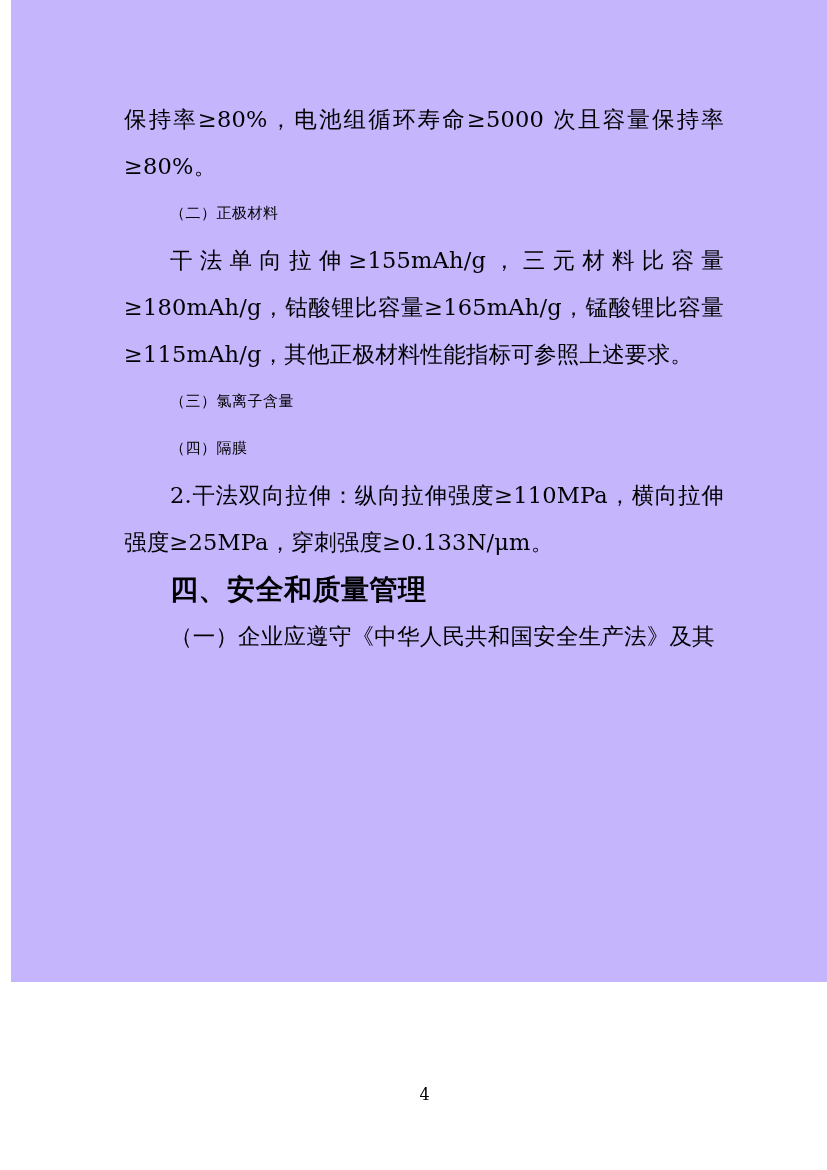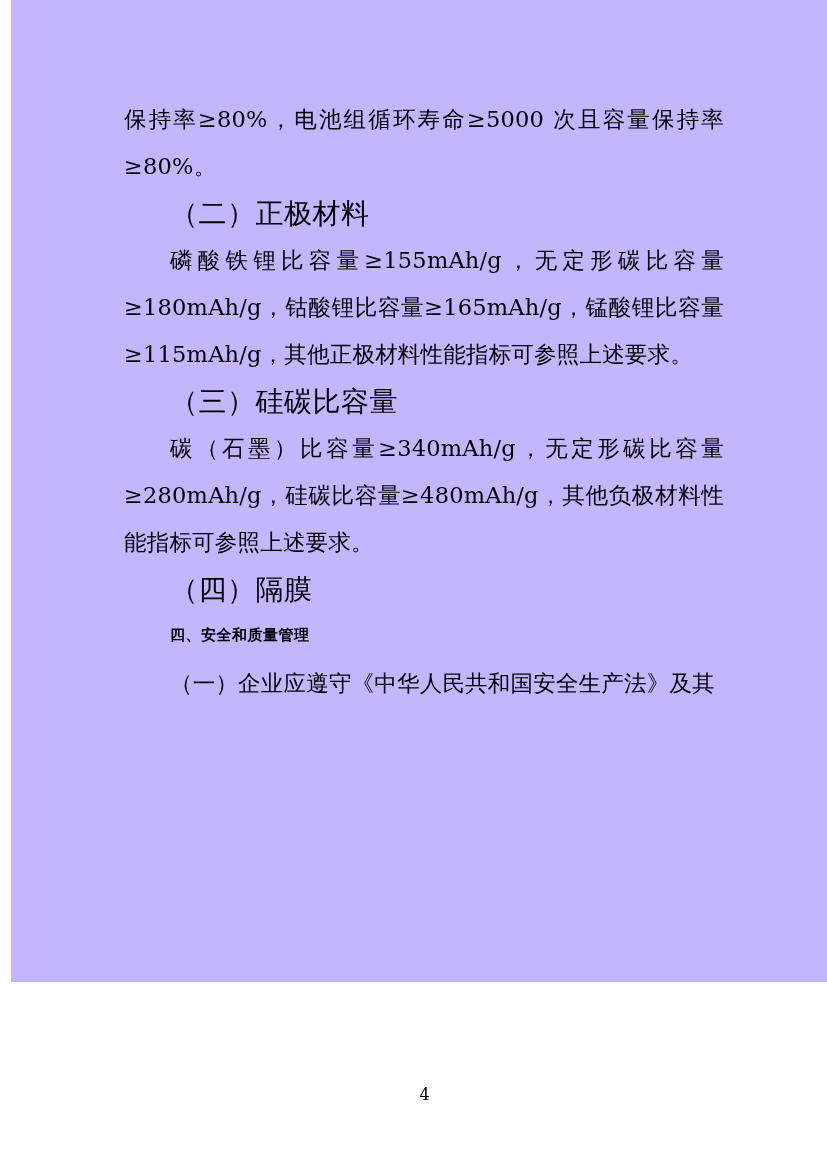--- a/index.html
+++ b/index.html
@@ -34,30 +34,30 @@
     line-height: 47px;
     text-align: justify;
     text-justify: inter-ideograph;
     margin: 0;
     letter-spacing: 0.2px;
   }
   .indent {
     text-indent: 46px;
   }
   .heading {
-    font-size: 15px;
+    font-size: 28px;
     line-height: 47px;
     margin: 0;
     text-indent: 46px;
-    font-family: Liberation Mono, monospace;
+    font-family: Liberation Sans, sans-serif;
     font-weight: bold;
     letter-spacing: 0.5px;
   }
   .subheading {
-    font-size: 28px;
+    font-size: 15px;
     line-height: 47px;
     margin: 0;
     text-indent: 46px;
     font-family: "DejaVu Sans", "Liberation Sans", sans-serif;
     font-weight: normal;
     letter-spacing: 0.5px;
   }
   .page-number {
     position: absolute;
     left: 0;
@@ -68,21 +68,21 @@
     font-family: "DejaVu Serif", "Liberation Serif", serif;
   }
 </style>
 </head>
 <body>
 
 <div class="page">
   <div class="content">
     <p class="para">保持率≥80%，电池组循环寿命≥5000 次且容量保持率≥80%。</p>
     <p class="subheading">（二）正极材料</p>
-    <p class="para indent">磷酸铁锂比容量≥155mAh/g，无定形碳比容量≥180mAh/g，钴酸锂比容量≥165mAh/g，锰酸锂比容量≥115mAh/g，其他正极材料性能指标可参照上述要求。</p>
-    <p class="subheading">（三）硅碳比容量</p>
-    <p class="para indent">碳（石墨）比容量≥340mAh/g，无定形碳比容量≥280mAh/g，硅碳比容量≥480mAh/g，其他负极材料性能指标可参照上述要求。</p>
+    <p class="para indent">干法单向拉伸≥155mAh/g，三元材料比容量≥180mAh/g，钴酸锂比容量≥165mAh/g，锰酸锂比容量≥115mAh/g，其他正极材料性能指标可参照上述要求。</p>
+    <p class="subheading">（三）氯离子含量</p>
     <p class="subheading">（四）隔膜</p>
+    <p class="para indent">2.干法双向拉伸：纵向拉伸强度≥110MPa，横向拉伸强度≥25MPa，穿刺强度≥0.133N/μm。</p>
     <p class="heading">四、安全和质量管理</p>
     <p class="para indent">（一）企业应遵守《中华人民共和国安全生产法》及其</p>
   </div>
   <div class="page-number">4</div>
 </div>
 
 </body></html>

